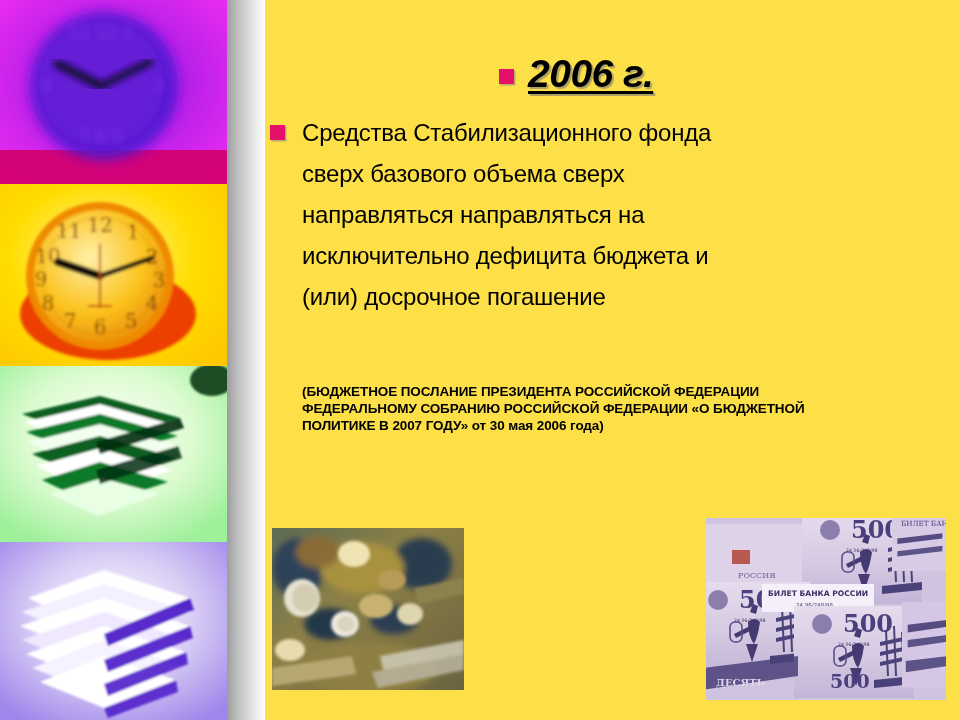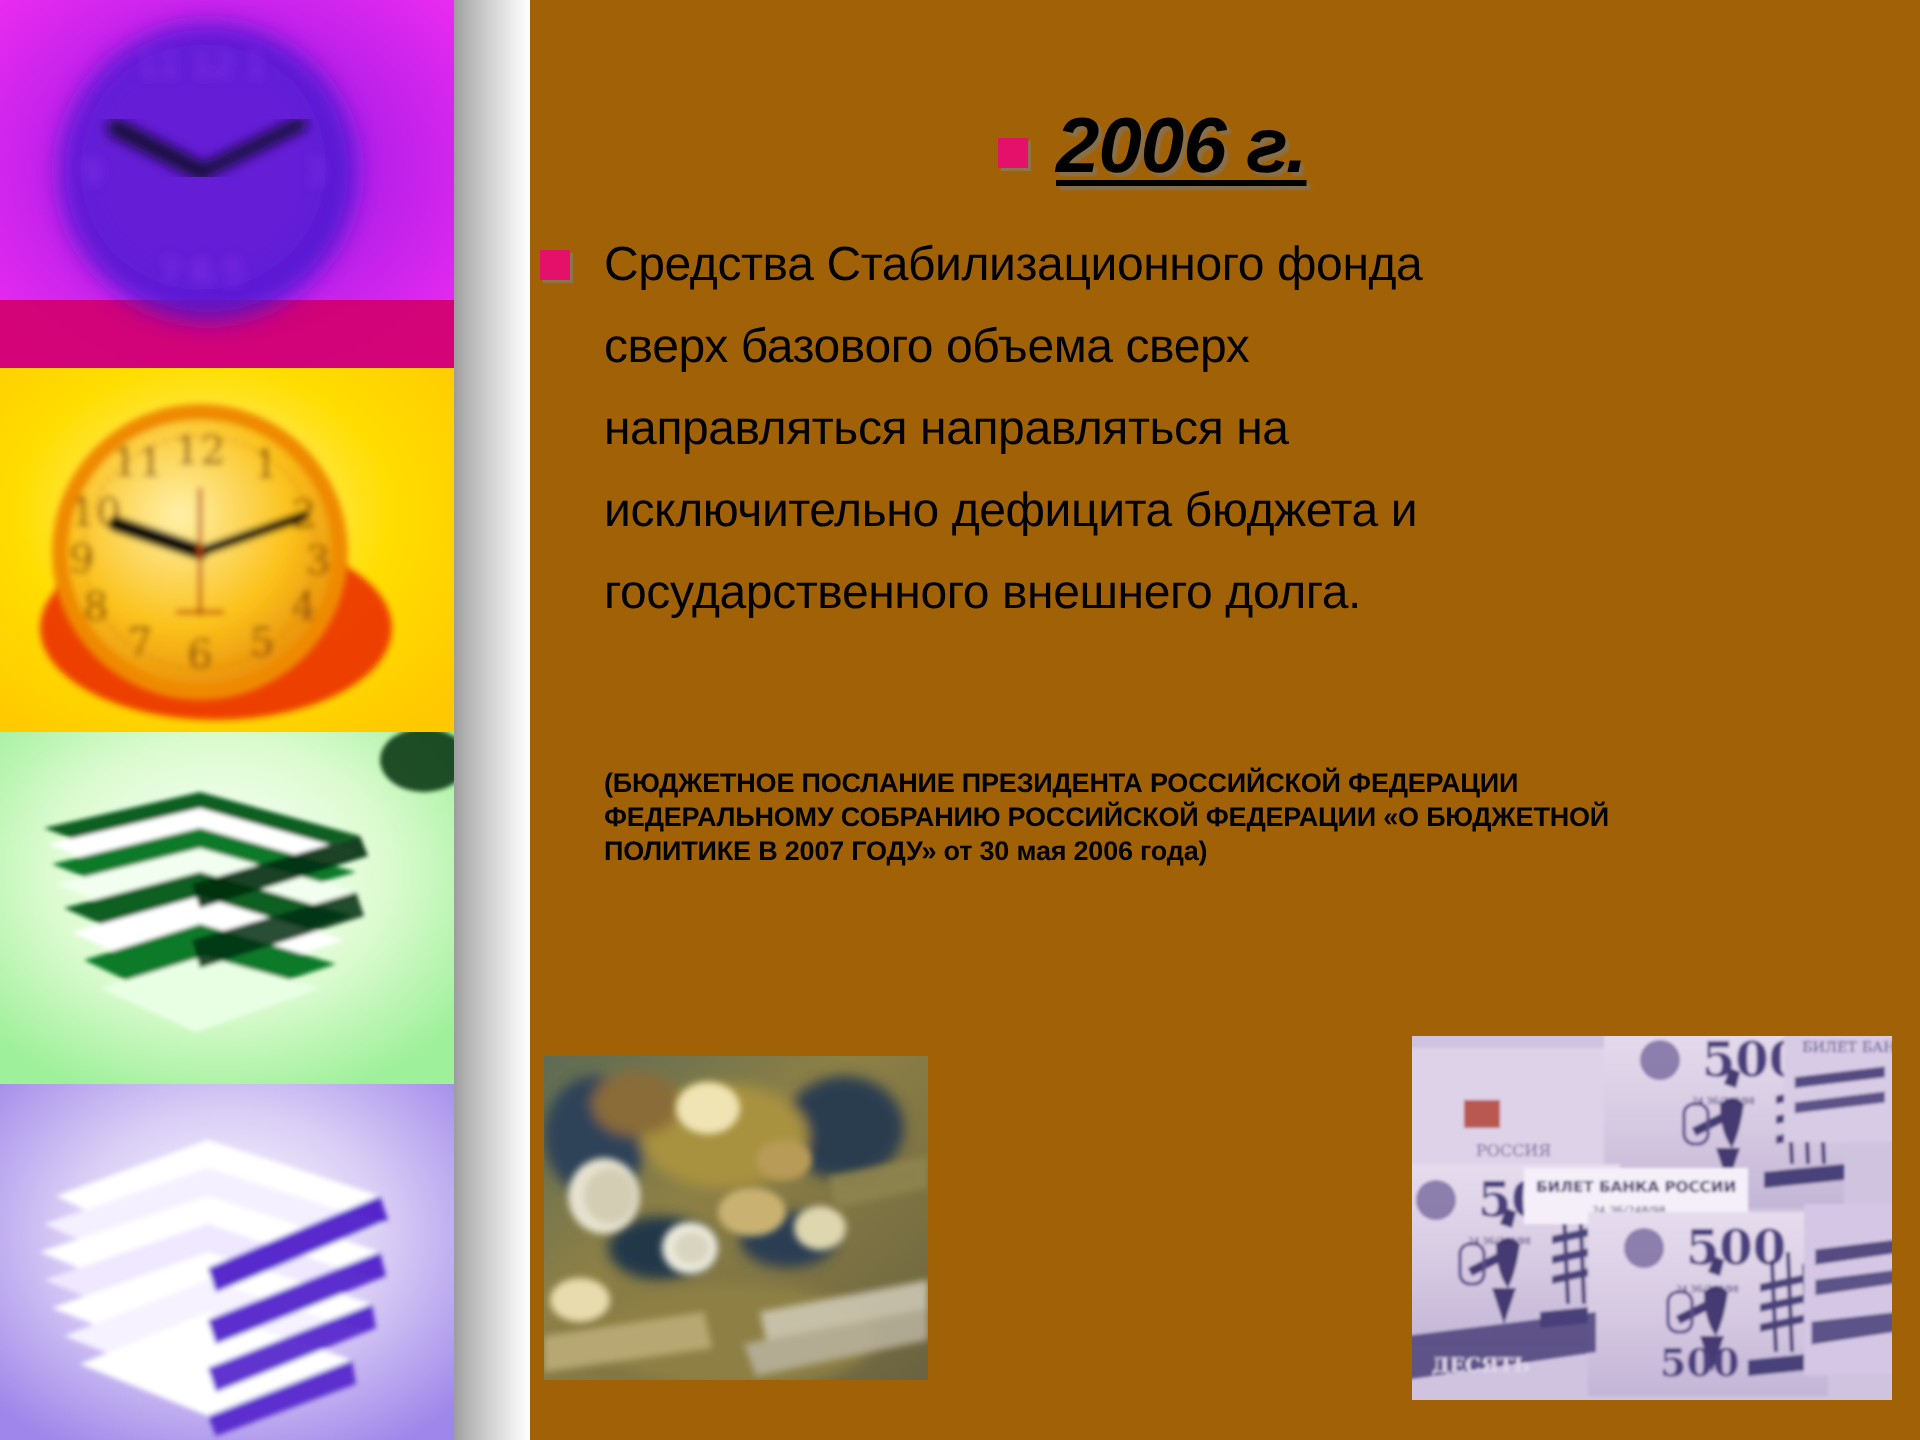--- a/index.html
+++ b/index.html
@@ -12,21 +12,21 @@
     height: 720px;
     position: relative;
     overflow: hidden;
     font-family: "Liberation Sans", sans-serif;
   }
 
   
   #slide {
     position: absolute;
     inset: 0;
-    background: #a16207;
+    background: #fde047;
   }
 
   
   #photo-strip {
     position: absolute;
     left: 0;
     top: 0;
     width: 227px;
     height: 720px;
   }
@@ -305,21 +305,21 @@
       <div id="slide-title">2006 г.</div>
     </div>
 
     <div id="body-row">
       <span class="bullet-sq" id="body-bullet"></span>
       <div id="body-text">
         <span class="ln">Средства Стабилизационного фонда</span>
         <span class="ln">сверх базового объема сверх</span>
         <span class="ln">направляться направляться на</span>
         <span class="ln">исключительно дефицита бюджета и</span>
-        <span class="ln">государственного  внешнего долга.</span>
+        <span class="ln">(или) досрочное погашение</span>
       </div>
     </div>
 
     <div id="citation">
       <span class="ln">(БЮДЖЕТНОЕ ПОСЛАНИЕ ПРЕЗИДЕНТА РОССИЙСКОЙ ФЕДЕРАЦИИ</span>
       <span class="ln">ФЕДЕРАЛЬНОМУ СОБРАНИЮ РОССИЙСКОЙ ФЕДЕРАЦИИ «О БЮДЖЕТНОЙ</span>
       <span class="ln">ПОЛИТИКЕ В 2007 ГОДУ» от 30 мая  2006 года)</span>
     </div>
 
   </div>

